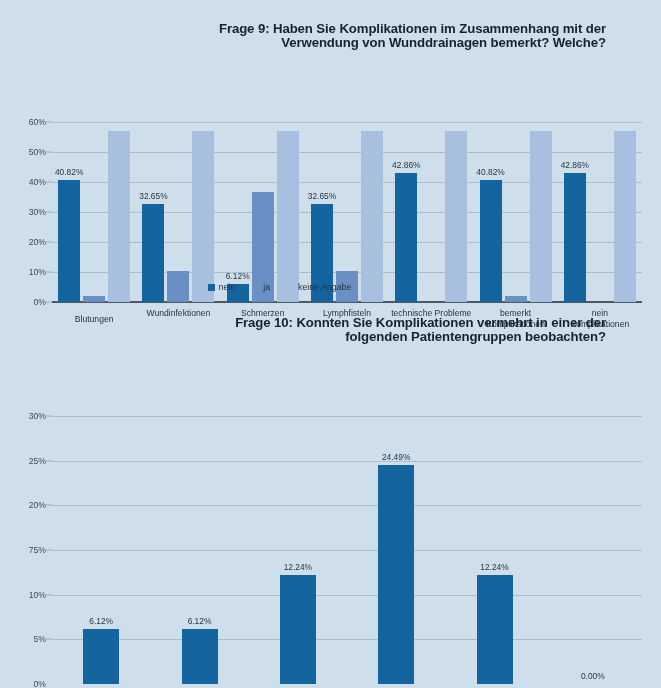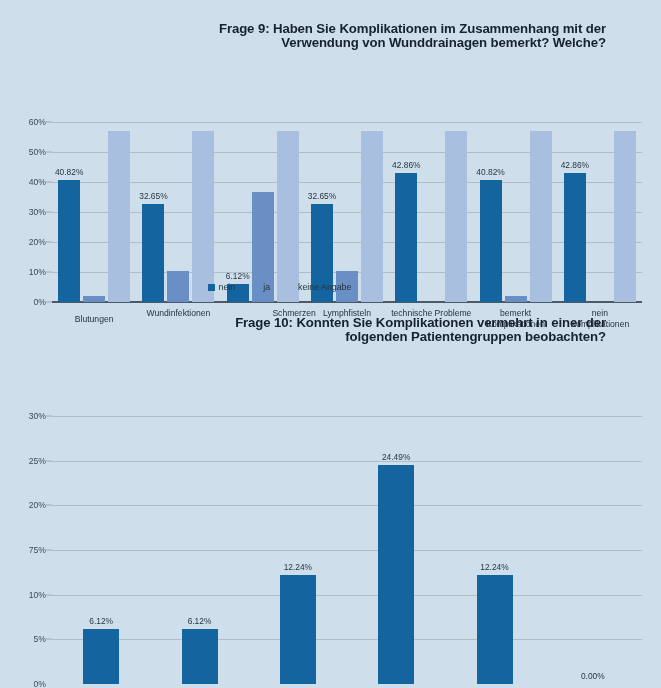--- a/index.html
+++ b/index.html
@@ -159,21 +159,21 @@
         <div class="cat-label" style="left: 42.1429px; top: 192px; width: 106.286px; margin-left: 0px;">Blutungen</div>
         <div class="bar" style="left: 90.4286px; width: 22px; height: 97.95px; background: rgb(20, 100, 160);"></div>
         <div class="bar-label" style="left: 101.429px; top: 69.05px;">32.65%</div>
         <div class="bar" style="left: 115.429px; width: 22px; height: 30.6px; background: rgb(106, 143, 196);"></div>
         <div class="bar" style="left: 140.429px; width: 22px; height: 171.42px; background: rgb(168, 191, 223);"></div>
         <div class="cat-label" style="left: 126.429px; top: 186px; width: 106.286px; margin-left: 0px;">Wundinfektionen</div>
         <div class="bar" style="left: 174.714px; width: 22px; height: 18.36px; background: rgb(20, 100, 160);"></div>
         <div class="bar-label" style="left: 185.714px; top: 148.64px;">6.12%</div>
         <div class="bar" style="left: 199.714px; width: 22px; height: 110.19px; background: rgb(106, 143, 196);"></div>
         <div class="bar" style="left: 224.714px; width: 22px; height: 171.42px; background: rgb(168, 191, 223);"></div>
-        <div class="cat-label" style="left: 210.714px; top: 186px; width: 106.286px; margin-left: 0px; text-align: right;">Schmerzen</div>
+        <div class="cat-label" style="left: 210.714px; top: 186px; width: 106.286px; margin-left: 0px;">Schmerzen</div>
         <div class="bar" style="left: 259px; width: 22px; height: 97.95px; background: rgb(20, 100, 160);"></div>
         <div class="bar-label" style="left: 270px; top: 69.05px;">32.65%</div>
         <div class="bar" style="left: 284px; width: 22px; height: 30.6px; background: rgb(106, 143, 196);"></div>
         <div class="bar" style="left: 309px; width: 22px; height: 171.42px; background: rgb(168, 191, 223);"></div>
         <div class="cat-label" style="left: 295px; top: 186px; width: 106.286px; margin-left: 0px;">Lymphfisteln</div>
         <div class="bar" style="left: 343.286px; width: 22px; height: 128.58px; background: rgb(20, 100, 160);"></div>
         <div class="bar-label" style="left: 354.286px; top: 38.42px;">42.86%</div>
         <div class="bar" style="left: 393.286px; width: 22px; height: 171.42px; background: rgb(168, 191, 223);"></div>
         <div class="cat-label" style="left: 379.286px; top: 186px; width: 106.286px; margin-left: 0px;">technische Probleme</div>
         <div class="bar" style="left: 427.571px; width: 22px; height: 122.46px; background: rgb(20, 100, 160);"></div>

